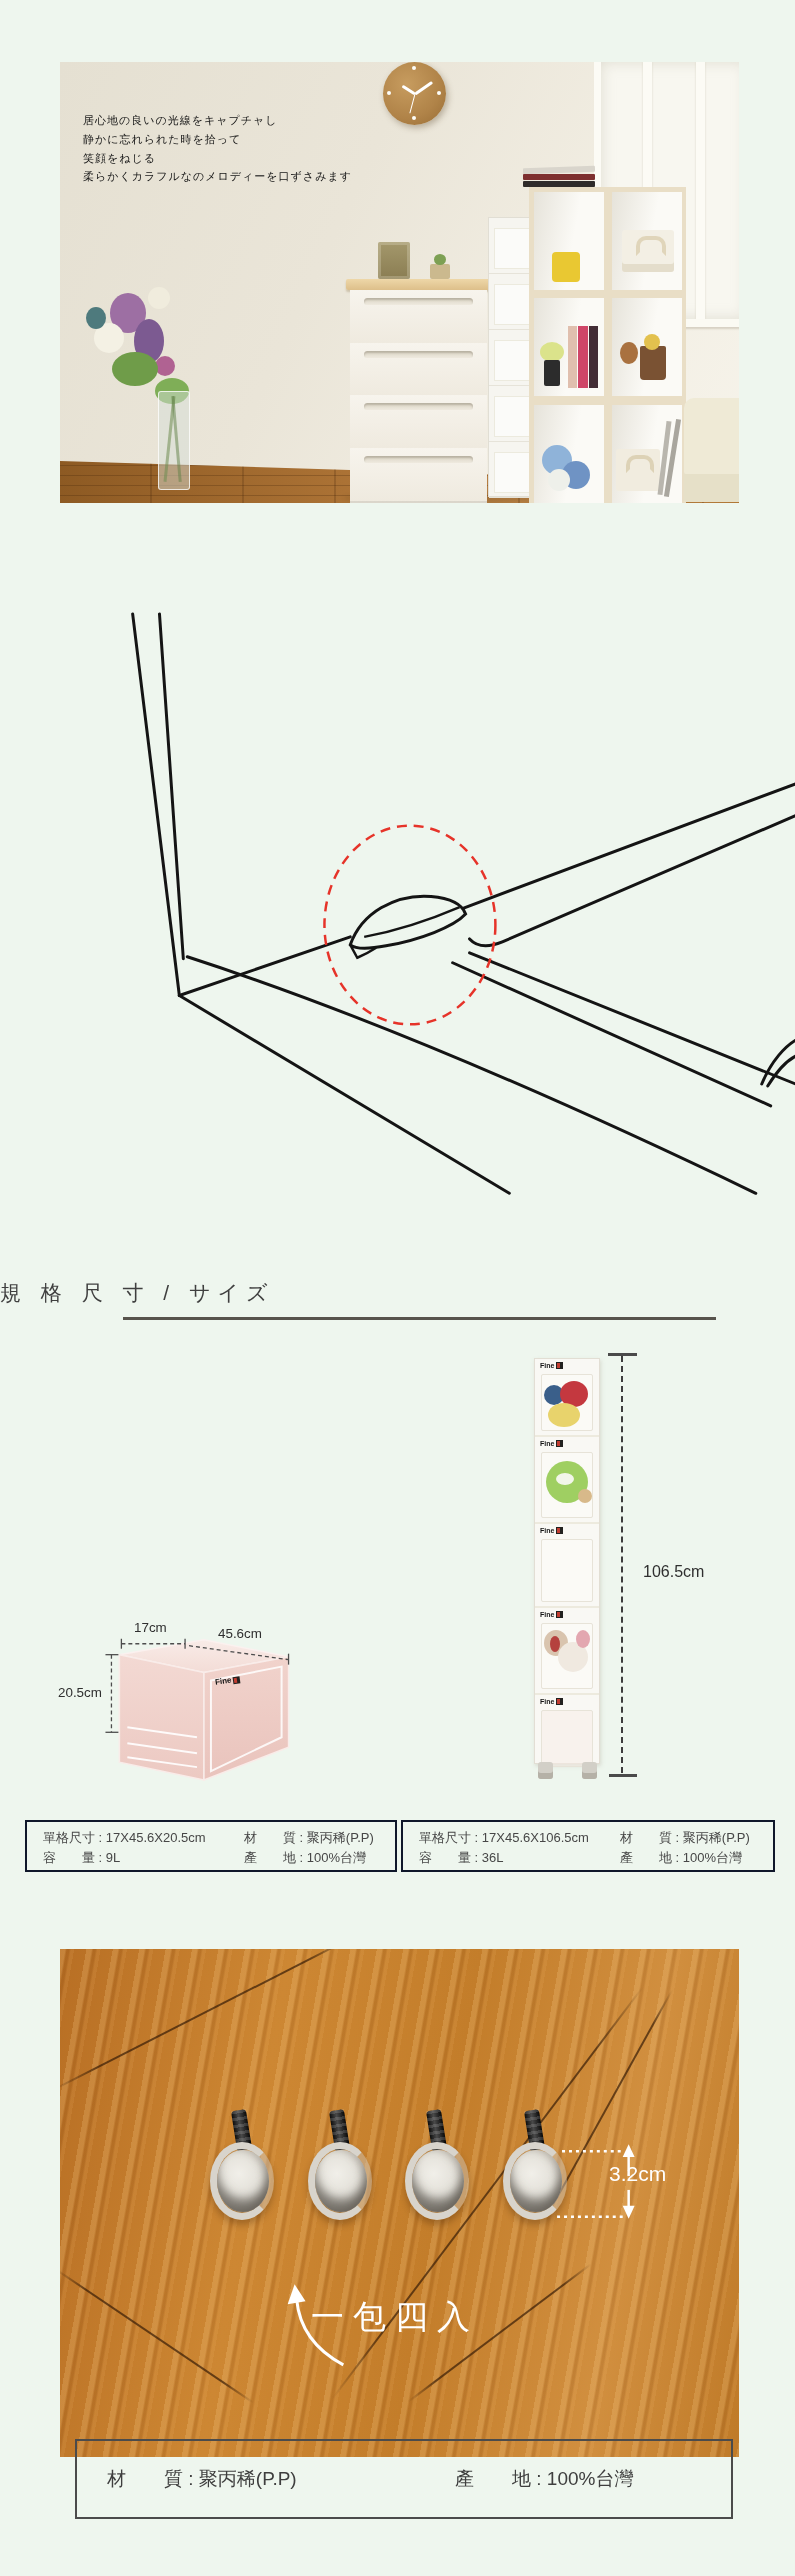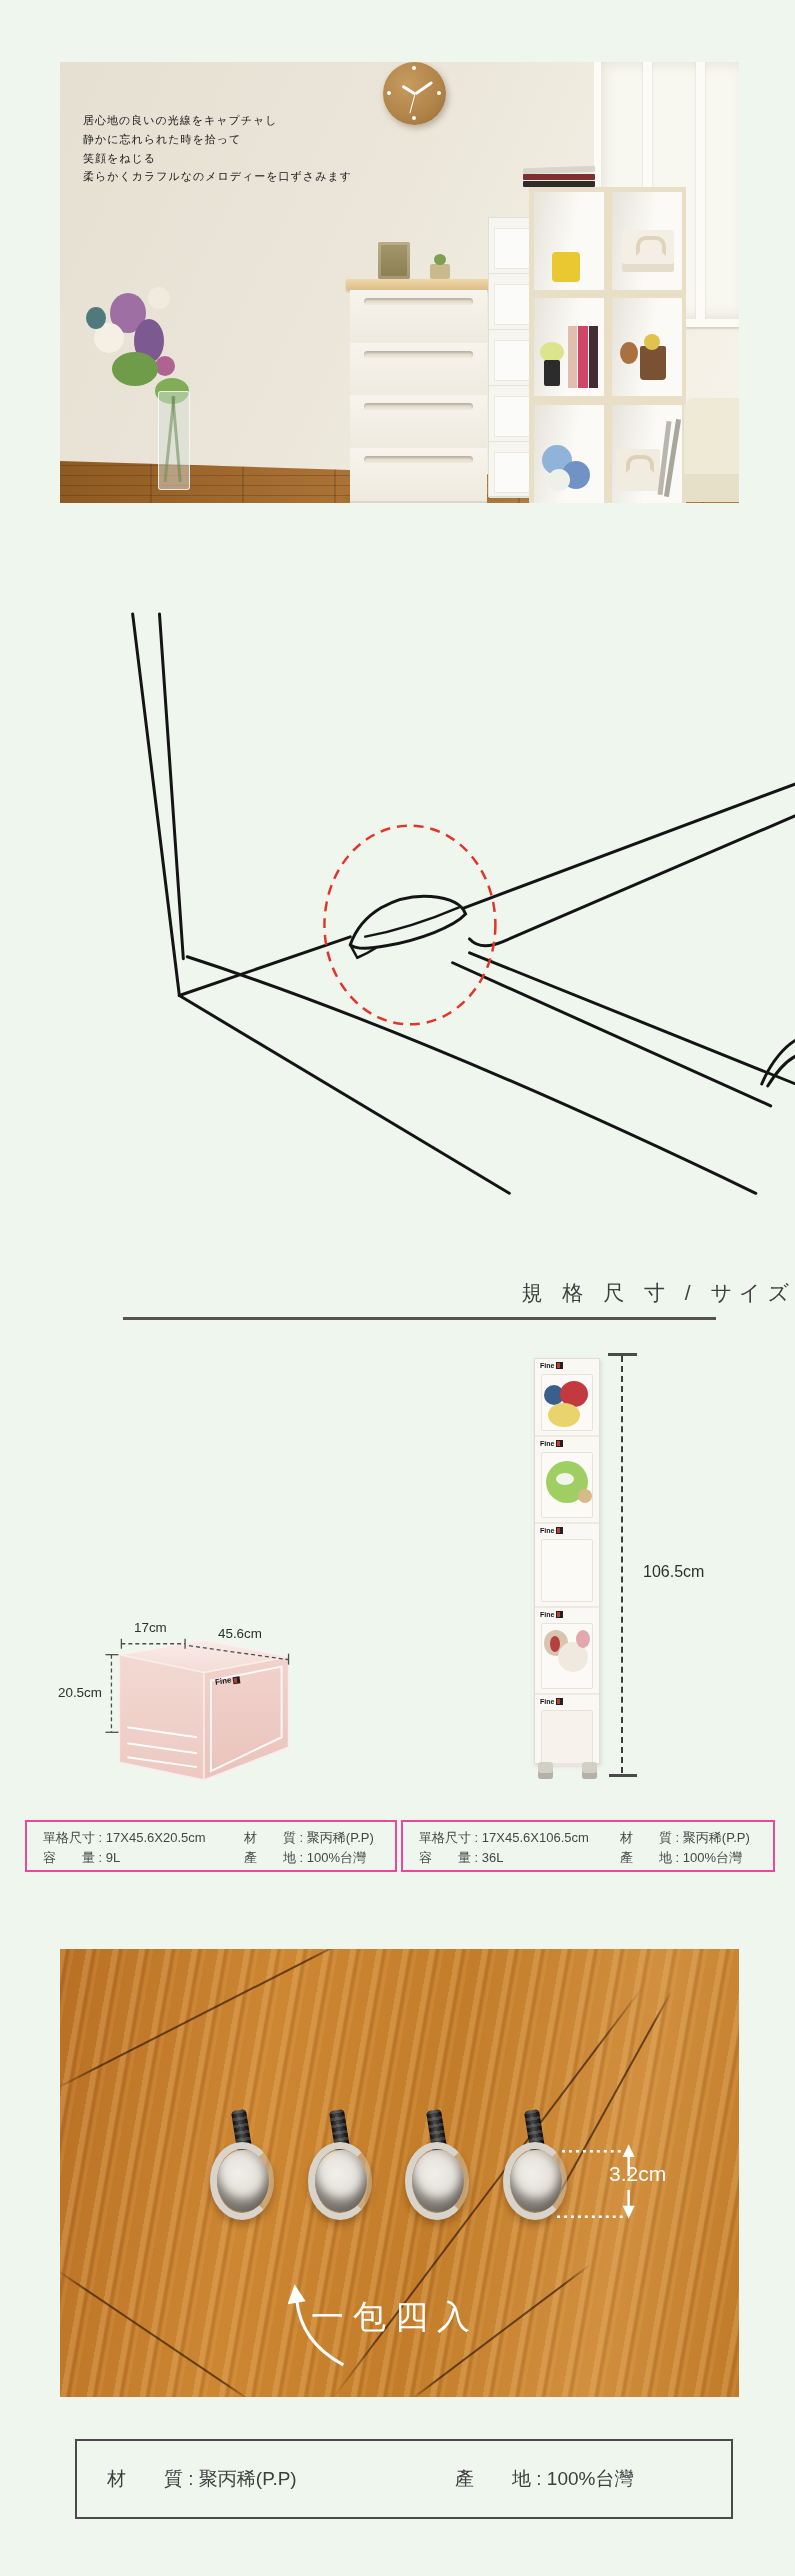--- a/index.html
+++ b/index.html
@@ -51,43 +51,43 @@
   .cell{position:absolute;background:linear-gradient(100deg,#e6e3da,#fbfaf6 55%);overflow:hidden}
   .topbooks{left:463px;top:105px;width:76px;height:20px}
   .topbooks i{position:absolute;left:0;width:72px;height:6px;border-radius:1px}
   .sofa{left:624px;top:336px;width:56px;height:104px;background:#efead6;border-radius:10px 0 0 2px;box-shadow:inset 0 -28px 0 #e6e0c8}
   .shadow{position:absolute;background:rgba(60,40,10,.12);border-radius:50%;filter:blur(2px)}
 
   
   .feature-caption{left:198px;top:694px;font-size:28px;letter-spacing:2px;color:#2d2d2d;white-space:nowrap}
 
   
-  .spec-heading{left:0;top:1279px;width:796px;text-align:right;font-size:21px;letter-spacing:7px;color:#3f3f3f;white-space:nowrap}
+  .spec-heading{left:0;top:1279px;width:796px;text-align:left;font-size:21px;letter-spacing:7px;color:#3f3f3f;white-space:nowrap}
   .spec-rule{left:123px;top:1317px;width:593px;height:3px;background:#57534c}
   .dim-label{position:absolute;font-size:13.4px;color:#2f2f2f;white-space:nowrap}
   .dim-label.big{font-size:16px}
   
   .tower{left:534px;top:1358px;width:66px;height:406px;background:#f9f8f4;border:1px solid #e2ded4;box-sizing:border-box;box-shadow:1px 2px 4px rgba(150,140,120,.25)}
   .tier{position:relative;border-bottom:2px solid #edeade;overflow:hidden}
   .tier .win{position:absolute;left:6px;right:6px;top:15px;bottom:4px;background:rgba(253,251,247,.55);border:1px solid #e7e3d8;border-radius:2px;overflow:hidden}
   .fine-logo{position:absolute;left:5px;top:3px;display:inline-flex;align-items:center;font-weight:bold;color:#141414;line-height:1}
   .fine-logo .txt{font-size:7px}
   .logo-sq{width:7px;height:7px;background:#22211f;margin-left:2px;position:relative}
   .logo-sq:before{content:"";position:absolute;left:1px;top:1px;width:3px;height:5px;background:#c23c31}
   .t-caster{position:absolute;width:15px;height:17px;background:#d2cfc7;border-radius:3px;box-shadow:inset 0 -6px 0 #b5b1a7}
   .tower-dash{left:621px;top:1356px;height:417px;width:0;border-left:2px dashed #3d3d3d}
   .tick{position:absolute;background:#4a4a4a}
 
   
-  .spec-table{position:absolute;height:48px;border:2px solid #ec4899;background:transparent}
+  .spec-table{position:absolute;height:48px;border:2px solid #0f172a;background:transparent}
   .spec-table span{position:absolute;font-size:13px;color:#474747;white-space:nowrap}
   .c00{left:16px;top:7px}.c01{left:217px;top:7px}.c10{left:16px;top:27px}.c11{left:217px;top:27px}
 
   
-  .wheels{left:60px;top:1949px;width:679px;height:448px;overflow:hidden;
+  .wheels{left:60px;top:1949px;width:679px;height:508px;overflow:hidden;
      background:linear-gradient(100deg,#b86f24,#cd8733 30%,#c37d2a 55%,#d18f3f 80%,#bf7a28)}
   .wheels:before{content:"";position:absolute;inset:0;
      background:repeating-linear-gradient(100deg,rgba(255,214,150,.20) 0 5px,rgba(120,60,10,.15) 7px 9px,rgba(255,200,130,.10) 11px 14px,transparent 14px 26px)}
   .seam{position:absolute;height:2px;background:linear-gradient(90deg,transparent,rgba(55,28,6,.7) 15%,rgba(55,28,6,.7) 85%,transparent)}
   .caster{position:absolute;width:66px;height:111px}
   .caster .stem{position:absolute;left:24px;top:0;width:15px;height:40px;border-radius:4px 4px 2px 2px;
      background:linear-gradient(90deg,#0d0d0d,#4a4a4a 45%,#090909);transform:rotate(-9deg);
      box-shadow:inset 0 -7px 0 rgba(0,0,0,.45)}
   .caster .stem:before{content:"";position:absolute;inset:0;background:repeating-linear-gradient(180deg,rgba(255,255,255,.14) 0 3px,transparent 3px 7px)}
   .caster .bracket{position:absolute;left:0;top:32px;width:64px;height:78px;border-radius:50%;

